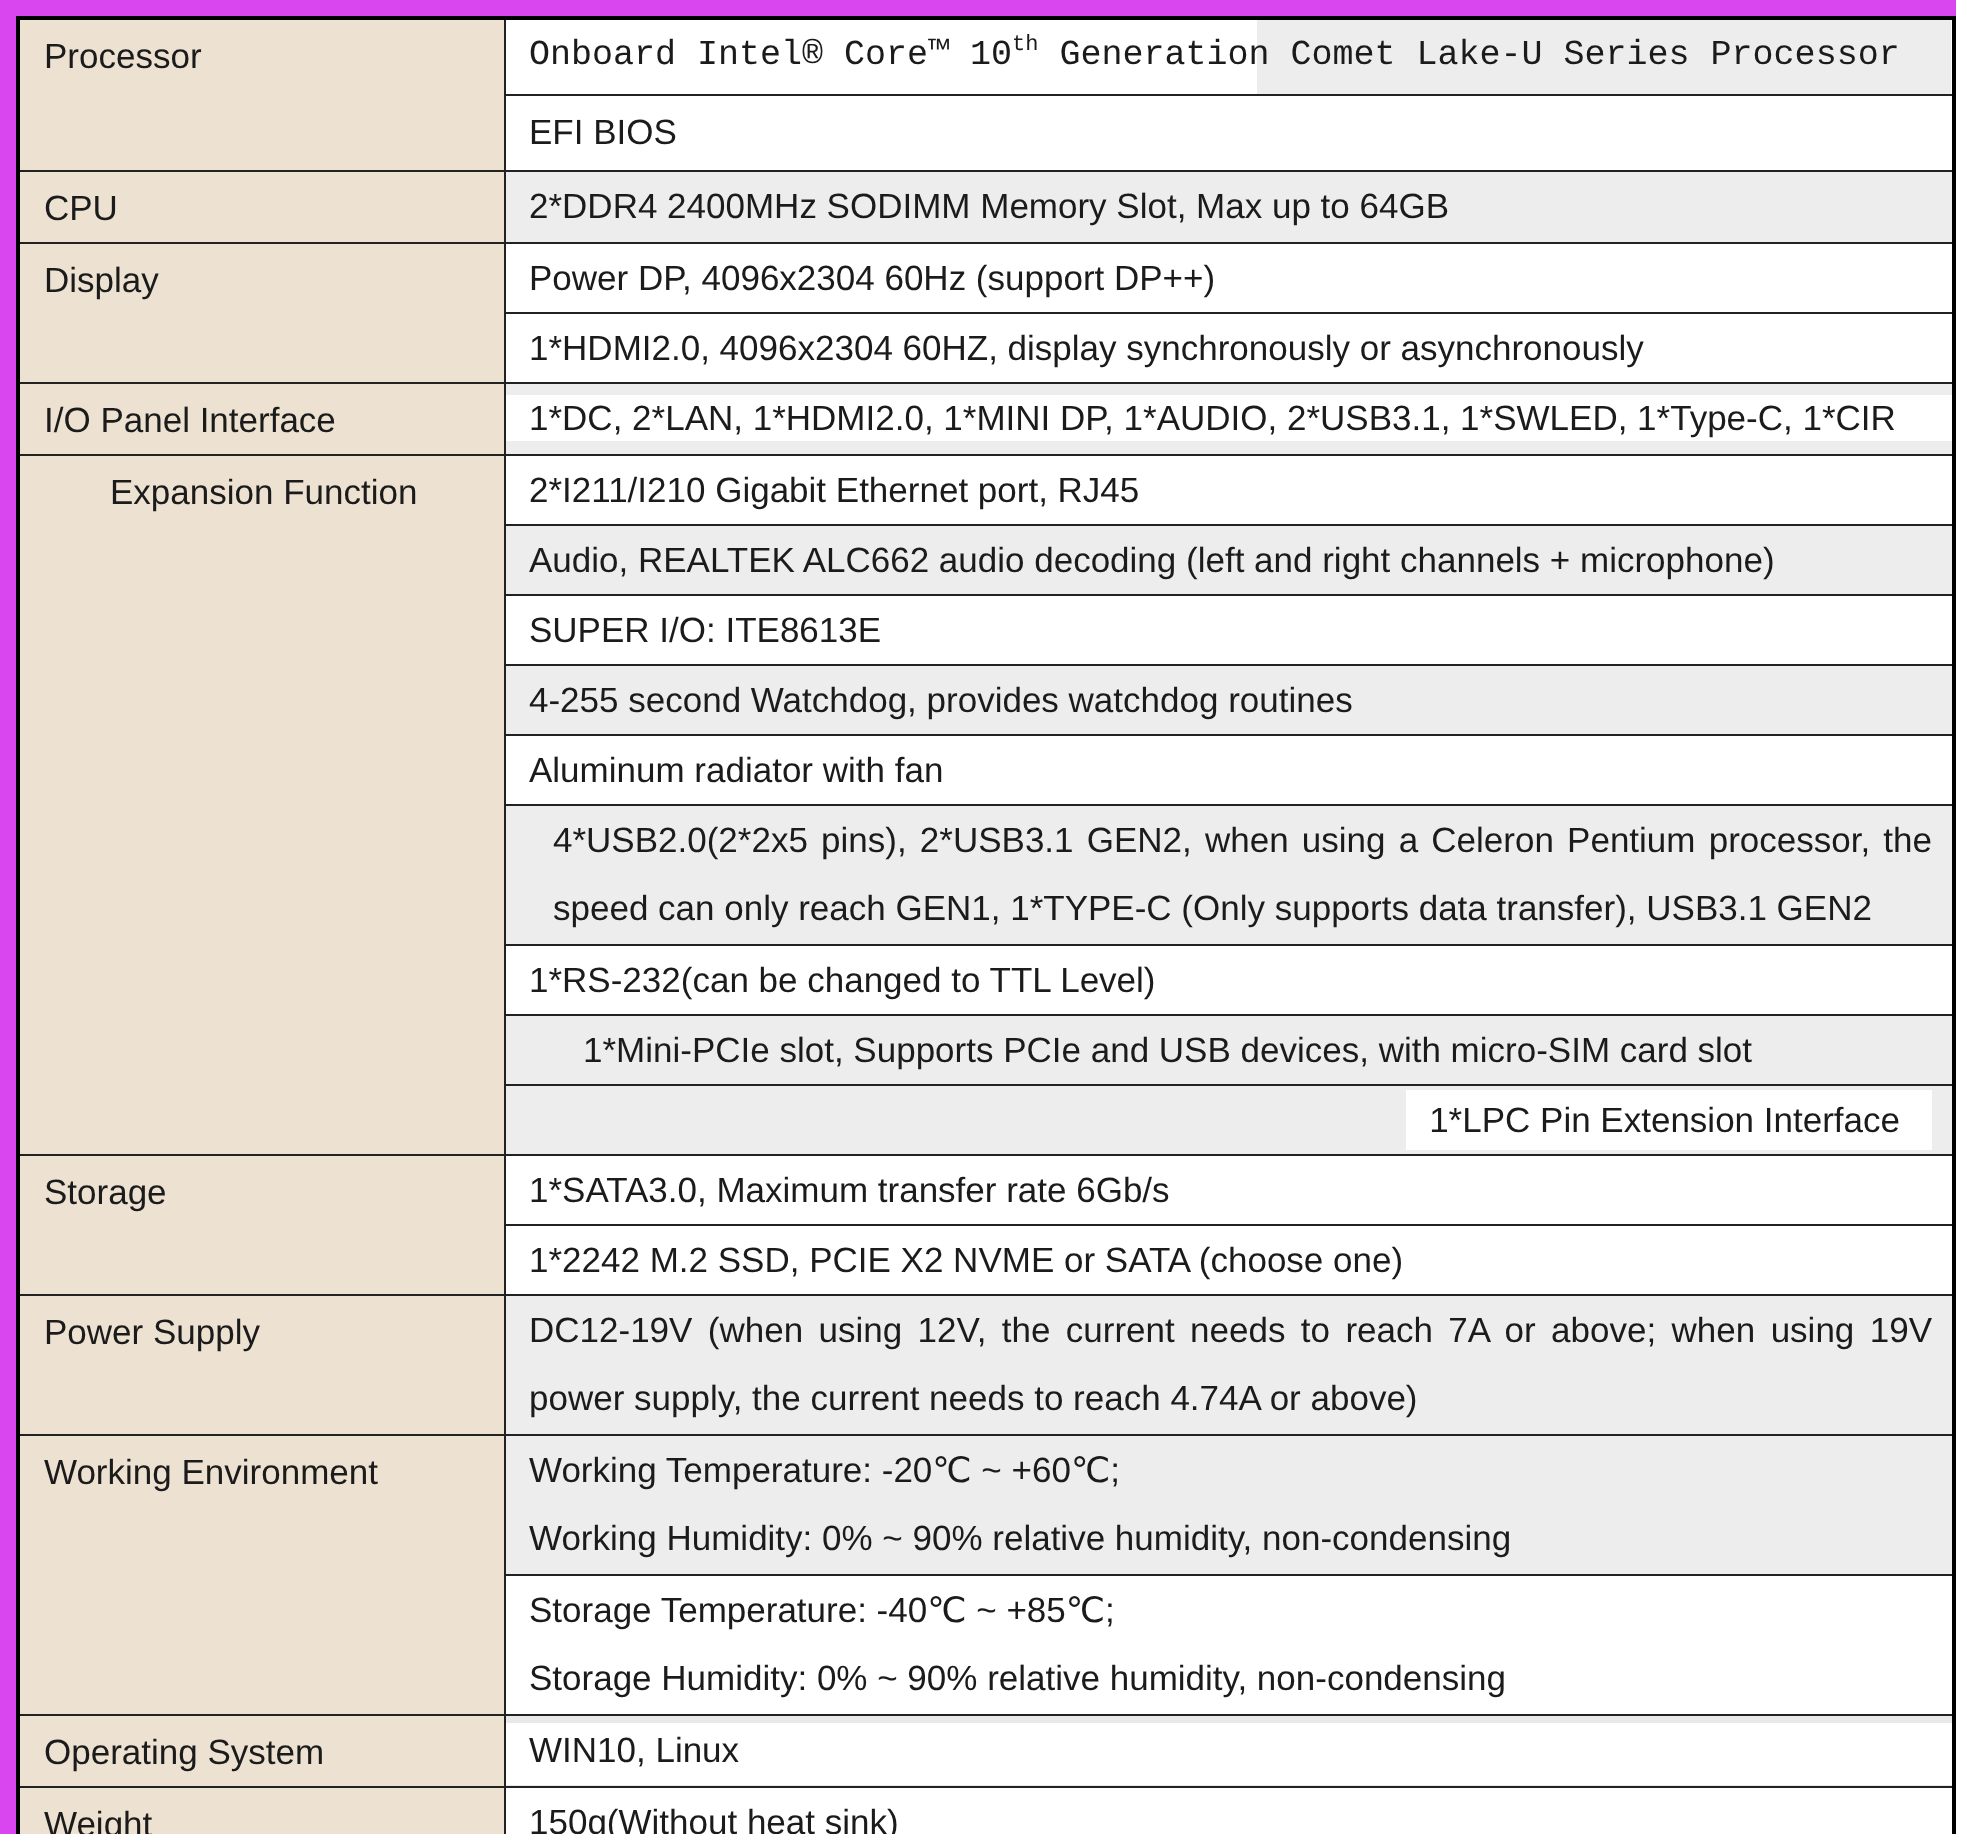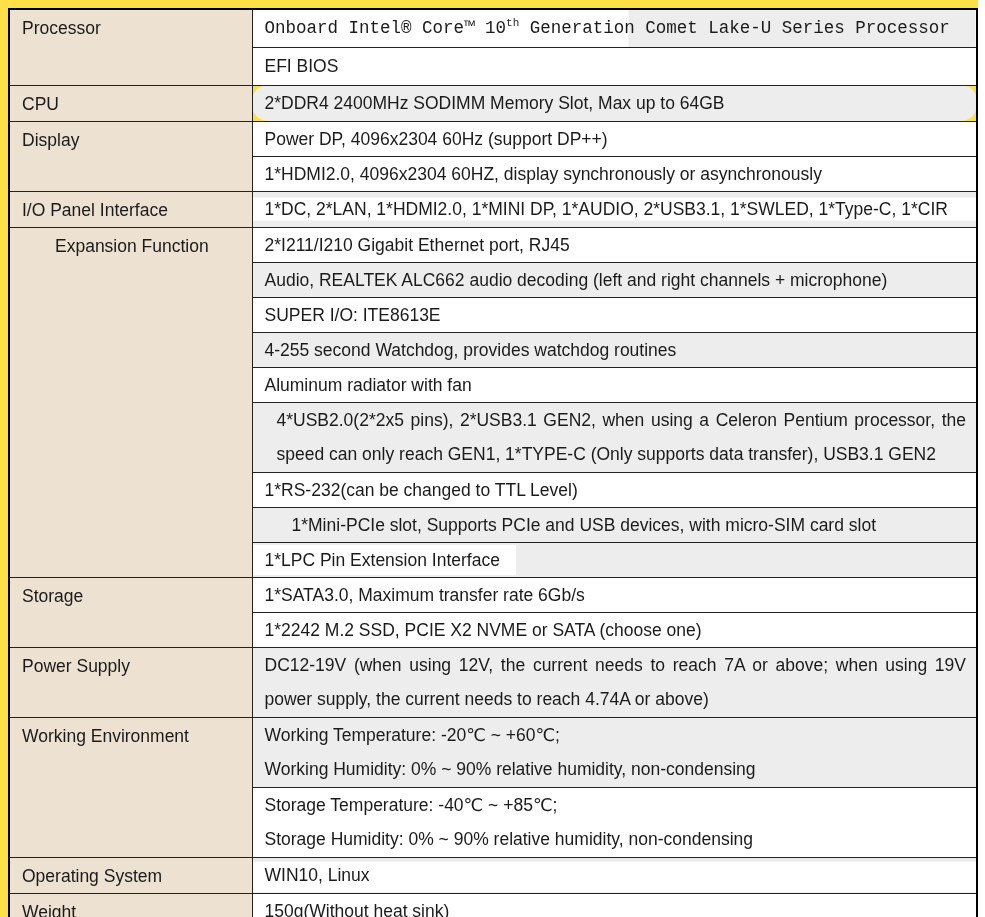--- a/index.html
+++ b/index.html
@@ -1,17 +1,17 @@
 <!DOCTYPE html>
 <html style="--shade: #EDEDED;"><head>
 <meta charset="utf-8">
 <style>
   html,body{margin:0;padding:0;background:#ffffff;}
   body{font-family:"Liberation Sans","DejaVu Sans",sans-serif;color:#1b1b1b;}
-  .sheet{width:978px;height:917px;box-sizing:border-box;padding:8px 0 0 8px;background:#fde047;}
+  .sheet{width:978px;height:917px;box-sizing:border-box;padding:8px 0 0 8px;background:#d946ef;}
   table.spec{border-collapse:collapse;width:970px;table-layout:fixed;border:2px solid #000;}
   td{border:1px solid #222;font-size:17.5px;line-height:34px;padding:0 10px 0 12px;
      vertical-align:middle;box-sizing:border-box;overflow:hidden;}
   tr.s{height:35px;}
   tr.d{height:70px;}
   tr.r0{height:38px;}
   tr.r1{height:38px;}
   td.label{width:243px;vertical-align:top;padding-top:1px;}
   .line{display:block;}
   .jf{text-align:justify;text-align-last:justify;}
@@ -33,21 +33,21 @@
             <div class="line"><span>Onboard Intel® Core™ 10</span><sup>th</sup><span> Generation Comet Lake-U Series Processor</span></div>
           </td>
         </tr>
         <tr class="s r1">
           <td style="background: rgb(255, 255, 255);">
             <div class="line">EFI BIOS</div>
           </td>
         </tr>
         <tr class="s r2">
           <td class="label" rowspan="1" style="background: rgb(237, 225, 209);"><span>CPU</span></td>
-          <td style="background: rgb(237, 237, 237); border-radius: 16px;">
+          <td style="background: rgb(237, 237, 237);">
             <div class="line">2*DDR4 2400MHz SODIMM Memory Slot, Max up to 64GB</div>
           </td>
         </tr>
         <tr class="s r3">
           <td class="label" rowspan="2" style="background: rgb(237, 225, 209);"><span>Display</span></td>
           <td style="background: rgb(255, 255, 255);">
             <div class="line">Power DP, 4096x2304 60Hz (support DP++)</div>
           </td>
         </tr>
         <tr class="s r4">
@@ -97,21 +97,21 @@
           <td style="background: rgb(255, 255, 255);">
             <div class="line">1*RS-232(can be changed to TTL Level)</div>
           </td>
         </tr>
         <tr class="s r13">
           <td style="background: rgb(237, 237, 237); padding-left: 39px;">
             <div class="line">1*Mini-PCIe slot, Supports PCIe and USB devices, with micro-SIM card slot</div>
           </td>
         </tr>
         <tr class="s r14">
-          <td style="background: rgb(237, 237, 237);">
+          <td style="background: rgb(237, 237, 237); text-align: right;">
             <div class="line"><span class="hl">1*LPC Pin Extension Interface</span></div>
           </td>
         </tr>
         <tr class="s r15">
           <td class="label" rowspan="2" style="background: rgb(237, 225, 209);"><span>Storage</span></td>
           <td style="background: rgb(255, 255, 255);">
             <div class="line">1*SATA3.0, Maximum transfer rate 6Gb/s</div>
           </td>
         </tr>
         <tr class="s r16">

